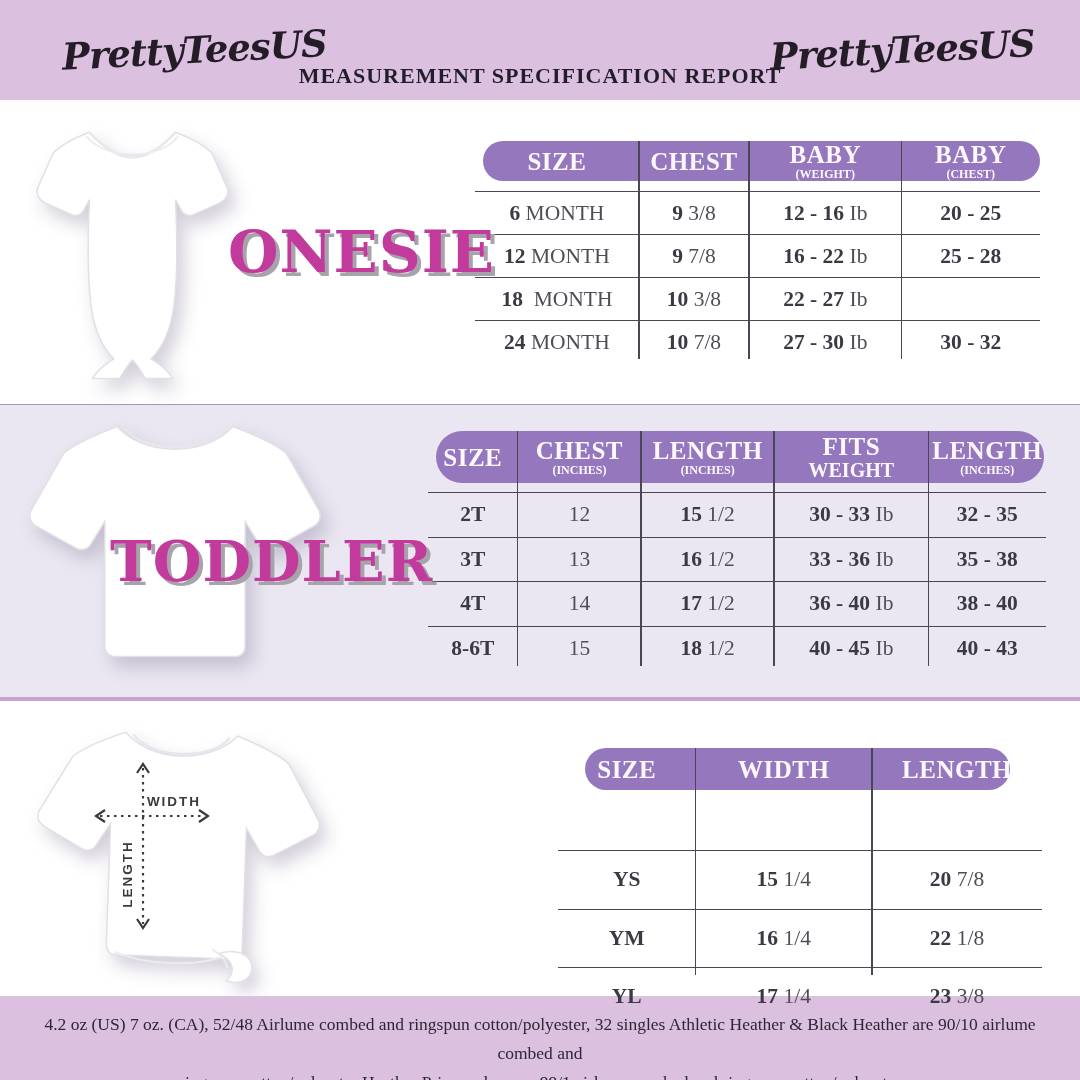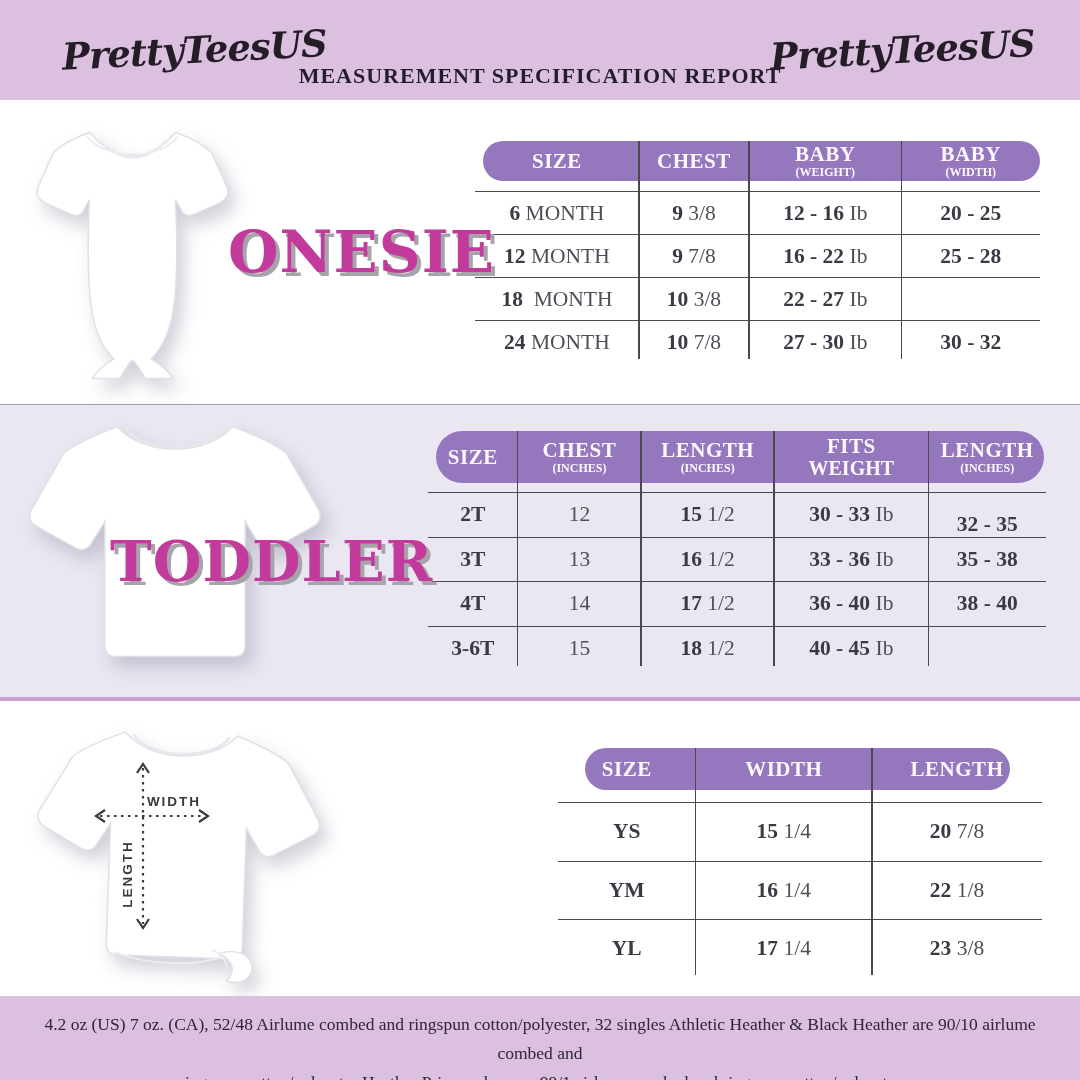--- a/index.html
+++ b/index.html
@@ -44,21 +44,21 @@
   .shirt{position:absolute;filter:drop-shadow(7px 10px 9px rgba(140,130,155,.38));}
   #onesie-img{left:25px;top:112px;}
   #toddler-img{left:10px;top:412px;}
   #youth-img{left:12px;top:706px;}
   
   .sz-table{position:absolute;z-index:4;}
   .pill{position:absolute;top:0;background:var(--pill,#9577bd);z-index:0;}
   .trow{position:relative;display:flex;width:100%;z-index:2;}
   .hcell{display:flex;flex-direction:column;align-items:center;justify-content:center;
     color:#fdf8ff;font-weight:700;line-height:1.08;text-align:center;}
-  .h-main{font-size:21px;letter-spacing:.5px;}
+  .h-main{font-size:25px;letter-spacing:.5px;}
   .h-sub{font-size:12px;font-weight:700;}
   .h-sub.lg{font-size:20px;}
   .spacer{width:100%;}
   .drow{border-top:1.6px solid var(--line,#4b4752);}
   .dcell{display:flex;align-items:center;justify-content:center;font-size:21.5px;white-space:pre;}
   .dcell b{font-weight:700;color:#3b3944;}
   .dcell span{font-weight:400;color:#504d57;}
   .vline{position:absolute;top:0;width:1.6px;background:var(--line,#4b4752);z-index:3;}
   
   #footer-text{
@@ -118,21 +118,21 @@
         </div>
         <div class="hcell" style="width: 19.5%;">
           <span class="h-main">CHEST</span>
         </div>
         <div class="hcell" style="width: 27%;">
           <span class="h-main">BABY</span>
           <span class="h-sub">(WEIGHT)</span>
         </div>
         <div class="hcell" style="width: 24.5%;">
           <span class="h-main">BABY</span>
-          <span class="h-sub">(WIDTH)</span>
+          <span class="h-sub">(CHEST)</span>
         </div>
       </div>
       <div class="spacer" style="height: 10px;"></div>
       <div class="trow drow" style="height: 42px;">
         <div class="dcell" style="width: 29%;"><b>6</b><span> MONTH</span></div>
         <div class="dcell" style="width: 19.5%;"><b>9</b><span> 3/8</span></div>
         <div class="dcell" style="width: 27%;"><b>12 - 16</b><span> Ib</span></div>
         <div class="dcell" style="width: 24.5%;"><b>20 - 25</b><span></span></div>
       </div>
       <div class="trow drow" style="height: 42px;">
@@ -178,62 +178,63 @@
           <span class="h-main">LENGTH</span>
           <span class="h-sub">(INCHES)</span>
         </div>
       </div>
       <div class="spacer" style="height: 9px;"></div>
       <div class="trow drow" style="height: 43.5px;">
         <div class="dcell" style="width: 14.5%;"><b>2T</b><span></span></div>
         <div class="dcell" style="width: 20%;"><b></b><span>12</span></div>
         <div class="dcell" style="width: 21.5%;"><b>15</b><span> 1/2</span></div>
         <div class="dcell" style="width: 25%;"><b>30 - 33</b><span> Ib</span></div>
-        <div class="dcell" style="width: 19%; align-items: flex-end;"><b>32 - 35</b><span></span></div>
+        <div class="dcell" style="width: 19%;"><b>32 - 35</b><span></span></div>
       </div>
       <div class="trow drow" style="height: 43.5px;">
         <div class="dcell" style="width: 14.5%;"><b>3T</b><span></span></div>
         <div class="dcell" style="width: 20%;"><b></b><span>13</span></div>
         <div class="dcell" style="width: 21.5%;"><b>16</b><span> 1/2</span></div>
         <div class="dcell" style="width: 25%;"><b>33 - 36</b><span> Ib</span></div>
         <div class="dcell" style="width: 19%;"><b>35 - 38</b><span></span></div>
       </div>
       <div class="trow drow" style="height: 43.5px;">
         <div class="dcell" style="width: 14.5%;"><b>4T</b><span></span></div>
         <div class="dcell" style="width: 20%;"><b></b><span>14</span></div>
         <div class="dcell" style="width: 21.5%;"><b>17</b><span> 1/2</span></div>
         <div class="dcell" style="width: 25%;"><b>36 - 40</b><span> Ib</span></div>
         <div class="dcell" style="width: 19%;"><b>38 - 40</b><span></span></div>
       </div>
       <div class="trow drow" style="height: 43.5px;">
-        <div class="dcell" style="width: 14.5%;"><b>3-6T</b><span></span></div>
+        <div class="dcell" style="width: 14.5%;"><b>8-6T</b><span></span></div>
         <div class="dcell" style="width: 20%;"><b></b><span>15</span></div>
         <div class="dcell" style="width: 21.5%;"><b>18</b><span> 1/2</span></div>
         <div class="dcell" style="width: 25%;"><b>40 - 45</b><span> Ib</span></div>
+        <div class="dcell" style="width: 19%;"><b>40 - 43</b><span></span></div>
       </div>
       <div class="vline" style="left: calc(14.5% - 0.8px); height: 235px;"></div>
       <div class="vline" style="left: calc(34.5% - 0.8px); height: 235px;"></div>
       <div class="vline" style="left: calc(56% - 0.8px); height: 235px;"></div>
       <div class="vline" style="left: calc(81% - 0.8px); height: 235px;"></div>
     </div>
   <div class="sz-table" style="left: 558px; top: 748px; width: 484px; height: 226.5px;">
       <div class="pill" style="left: 27px; right: 32px; height: 42px; border-radius: 21px;"></div>
       <div class="trow" style="height: 42px;">
         <div class="hcell" style="width: 28.4%;">
           <span class="h-main">SIZE</span>
         </div>
         <div class="hcell" style="width: 36.5%;">
           <span class="h-main">WIDTH</span>
         </div>
         <div class="hcell" style="width: 35.1%;">
           <span class="h-main">LENGTH</span>
         </div>
       </div>
       <div class="spacer" style="height: 12px;"></div>
-      <div class="trow drow" style="height: 57.5px;">
+      <div class="trow drow" style="height: 57.5px; margin-top: 48px;">
         <div class="dcell" style="width: 28.4%;"><b>YS</b><span></span></div>
         <div class="dcell" style="width: 36.5%;"><b>15</b><span> 1/4</span></div>
         <div class="dcell" style="width: 35.1%;"><b>20</b><span> 7/8</span></div>
       </div>
       <div class="trow drow" style="height: 57.5px;">
         <div class="dcell" style="width: 28.4%;"><b>YM</b><span></span></div>
         <div class="dcell" style="width: 36.5%;"><b>16</b><span> 1/4</span></div>
         <div class="dcell" style="width: 35.1%;"><b>22</b><span> 1/8</span></div>
       </div>
       <div class="trow drow" style="height: 57.5px;">

